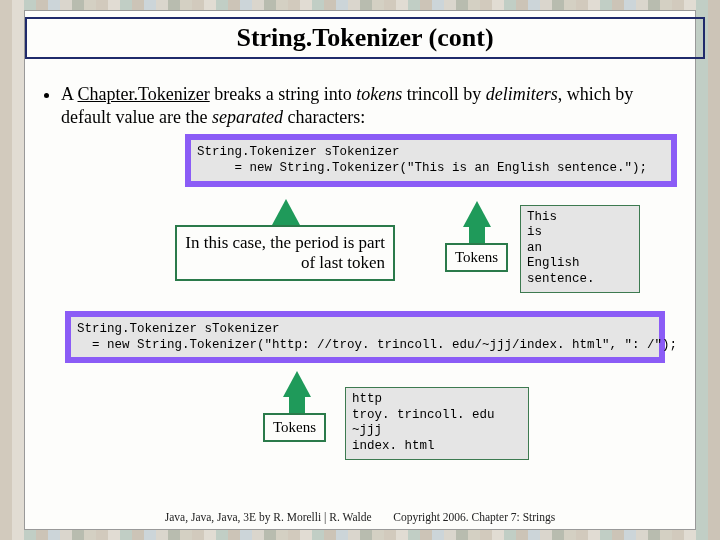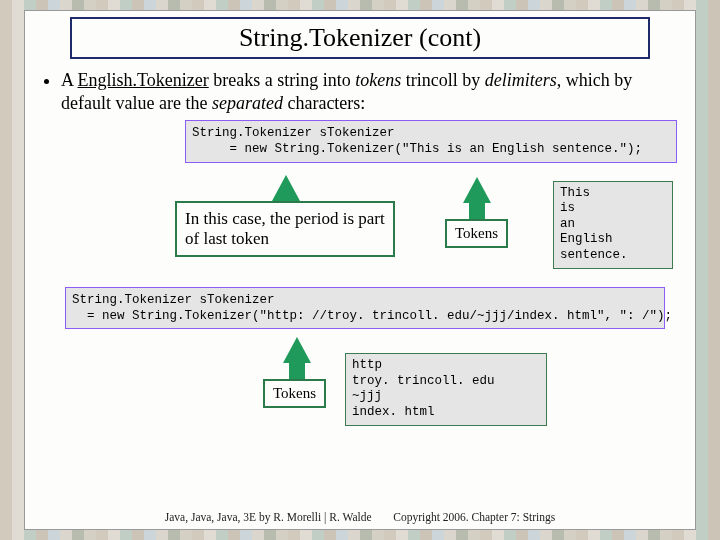--- a/index.html
+++ b/index.html
@@ -24,46 +24,47 @@
     filter: saturate(0.7) contrast(0.9);
     opacity: 0.85;
   }
   .slide {
     position: absolute;
     left: 24px; right: 24px; top: 10px; bottom: 10px;
     background: #fdfdfb;
     border: 1px solid #999;
   }
   .title-box {
-    margin: 6px auto 10px auto;
-    width: 580px;
+    margin: 6px auto 24px auto;
+    width: 680px;
     border: 2px solid #1f2a6b;
     text-align: center;
     padding: 4px 8px;
     font-size: 26px;
+    font-weight: bold;
   }
   ul.top { margin: 6px 28px 0 36px; padding: 0; }
   ul.top > li { margin-bottom: 6px; font-size: 18px; line-height: 1.25; }
   .under { text-decoration: underline; }
   .ital { font-style: italic; }
   .codebox {
     font-family: "Courier New", monospace;
     font-size: 12.5px;
     background: #e5e5e5;
-    border: 1px solid #8b5cf6;
+    border: 6px solid #8b5cf6;
     padding: 4px 6px;
     white-space: pre;
     line-height: 1.3;
   }
   .code1 { margin: 6px 18px 0 160px; }
   .row1 { position: relative; height: 110px; margin-top: 8px; }
   .caption1 {
     position: absolute; left: 150px; top: 30px; width: 220px;
     border: 2px solid #2a7a4a; background: #fdfdfb;
-    text-align: left; font-size: 17px; padding: 6px 8px;
+    text-align: right; font-size: 17px; padding: 6px 8px;
   }
   .arrow-up {
     position: absolute; width: 0; height: 0;
     border-left: 14px solid transparent;
     border-right: 14px solid transparent;
     border-bottom: 26px solid #1f9a5a;
   }
   .arrow-stem {
     position: absolute; width: 16px; height: 14px; background: #1f9a5a;
   }
@@ -73,30 +74,30 @@
     position: absolute; border: 2px solid #2a7a4a; background: #fdfdfb;
     font-size: 15px; padding: 4px 8px;
   }
   .tl1 { left: 420px; top: 48px; }
   .a2-head { left: 438px; top: 6px; }
   .a2-stem { left: 444px; top: 30px; height: 20px; }
   .tokens-out1 {
     position: absolute; left: 495px; top: 10px; width: 120px;
     border: 1px solid #3d7a50; background: #e5e5e5;
     font-family: "Courier New", monospace; font-size: 12.5px;
-    padding: 4px 6px; white-space: pre; line-height: 1.25; margin-left: 33px;
+    padding: 4px 6px; white-space: pre; line-height: 1.25;
   }
   .bullet2 { margin: 4px 28px 0 36px; font-size: 18px; }
   .code2 { margin: 6px 30px 0 40px; }
   .row2 { position: relative; height: 100px; margin-top: 6px; }
   .tl2 { left: 238px; top: 44px; }
   .a3-head { left: 258px; top: 2px; }
   .a3-stem { left: 264px; top: 26px; height: 20px; }
   .tokens-out2 {
-    position: absolute; left: 320px; top: 18px; width: 202px;
+    position: absolute; left: 320px; top: 18px; width: 184px;
     border: 1px solid #3d7a50; background: #e5e5e5;
     font-family: "Courier New", monospace; font-size: 12.5px;
     padding: 4px 6px; white-space: pre; line-height: 1.25;
   }
   .footer {
     position: absolute; left: 0; right: 0; bottom: 6px;
     text-align: center; font-size: 11.5px; color: #222;
   }
   .footer .sep { display: inline-block; width: 16px; }
 </style>
@@ -104,21 +105,21 @@
 <body>
 
 <div class="bg"></div>
 
 <div class="slide">
 
   <div class="title-box">String.Tokenizer (cont)</div>
 
   <ul class="top">
     <li>
-      <span>A </span><span class="under">English.Tokenizer</span><span> breaks a string into </span><span class="ital">tokens</span><span> trincoll by </span><span class="ital">delimiters</span><span>, which by default value are the </span><span class="ital">separated</span><span> characters:</span>
+      <span>A </span><span class="under">Chapter.Tokenizer</span><span> breaks a string into </span><span class="ital">tokens</span><span> trincoll by </span><span class="ital">delimiters</span><span>, which by default value are the </span><span class="ital">separated</span><span> characters:</span>
     </li>
   </ul>
 
   <div class="codebox code1">String.Tokenizer sTokenizer
      = new String.Tokenizer("This is an English sentence.");</div>
 
   <div class="row1">
     <div class="arrow-up a1-head"></div>
     <div class="arrow-stem a1-stem"></div>
     <div class="caption1">In this case, the period is part of last token</div>

